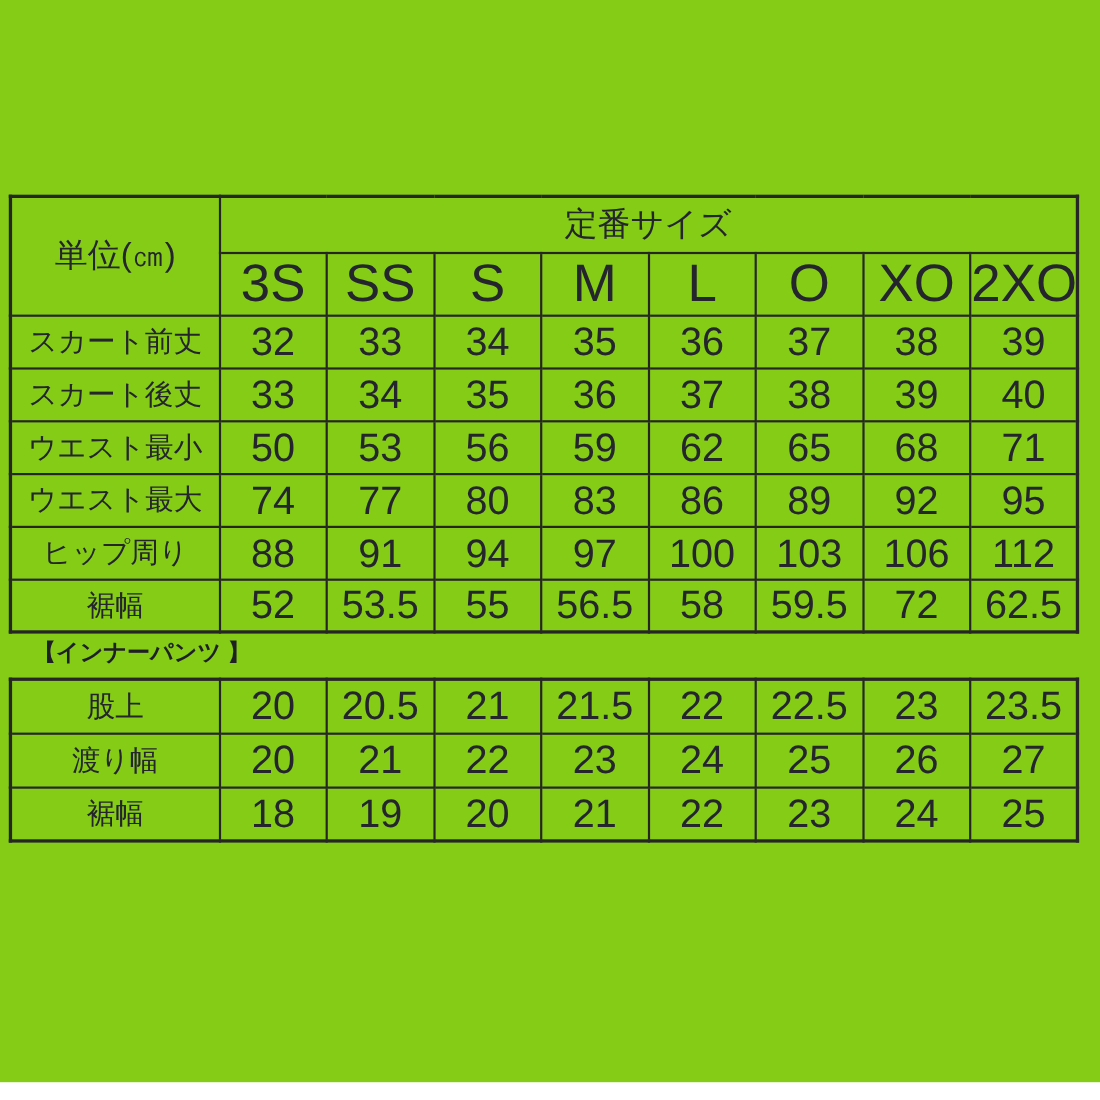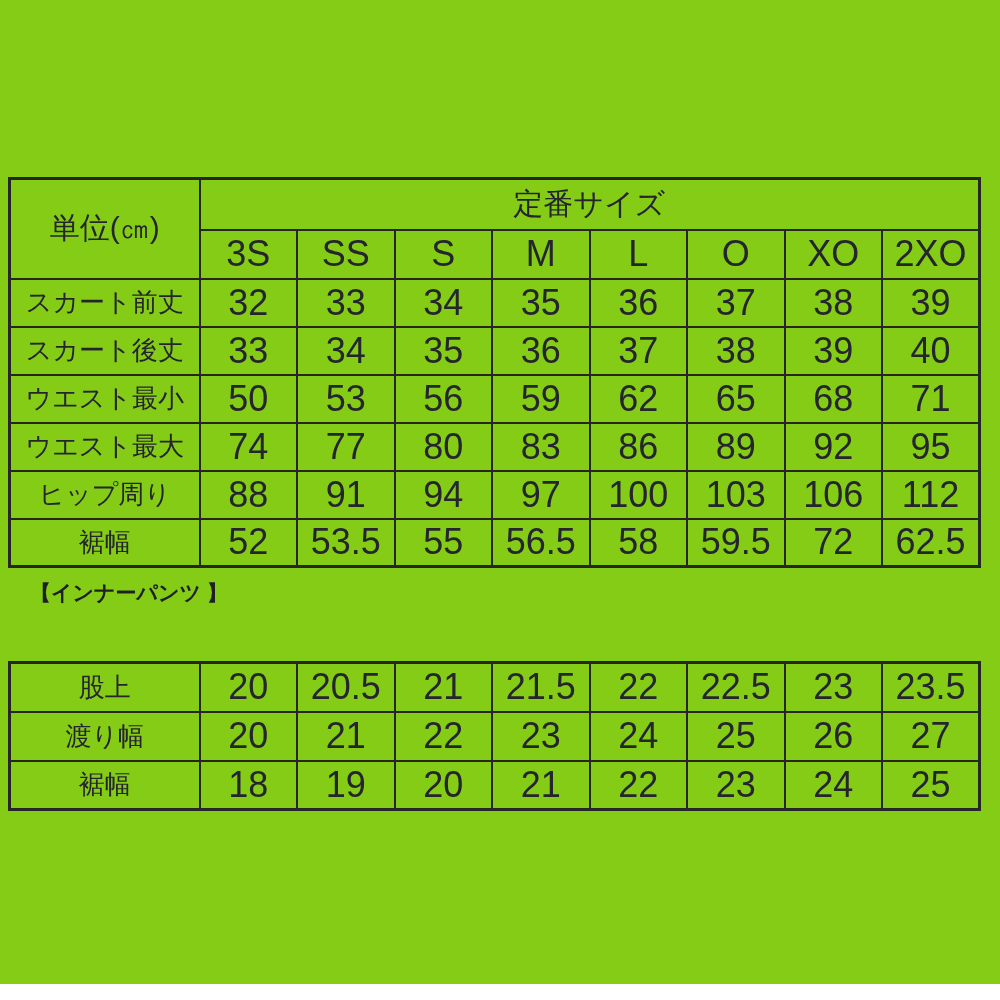--- a/index.html
+++ b/index.html
@@ -18,41 +18,41 @@
   }
   table.size-table {
     position: absolute;
     left: 8px;
     border-collapse: collapse;
     table-layout: fixed;
     width: 973px;
     border: 3px solid #262626;
   }
   #main-table { top: 177px; }
-  #inner-pants-table { top: 616px; margin-top: 45px; }
+  #inner-pants-table { top: 616px; }
   .size-table th, .size-table td {
     border: 2px solid #262626;
     text-align: center;
     vertical-align: middle;
     padding: 0;
     overflow: hidden;
     font-weight: normal;
   }
   .group-header-row { height: 51px; }
   .size-header-row  { height: 49px; }
   #main-table tbody tr { height: 48px; }
   #inner-pants-table tbody tr { height: 49px; }
   .unit-cell {
     font-size: 30px;
   }
   .group-header-cell {
     font-size: 30px;
   }
   .size-header-cell {
-    font-size: 36px;
+    font-size: 48px;
   }
   .row-label-cell {
     font-size: 26px;
   }
   .value-cell {
     font-size: 36px;
   }
   .section-title {
     position: absolute;
     left: 30px;

